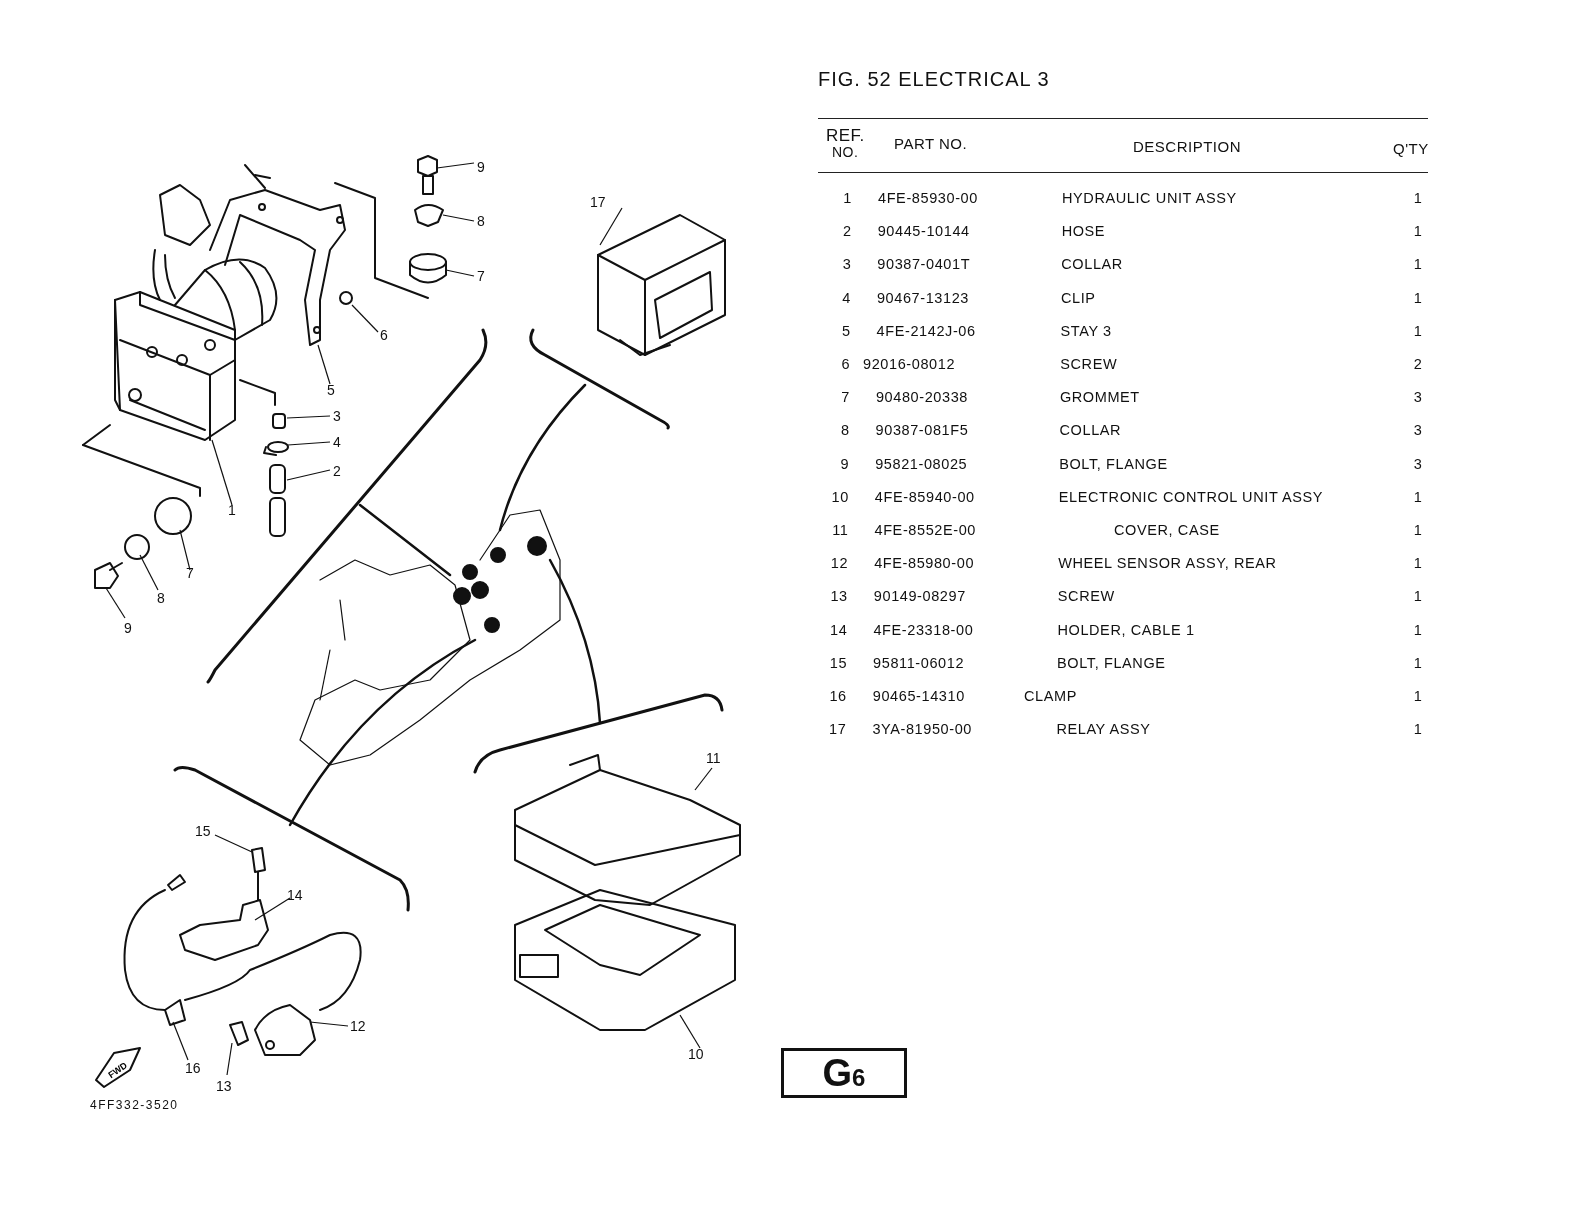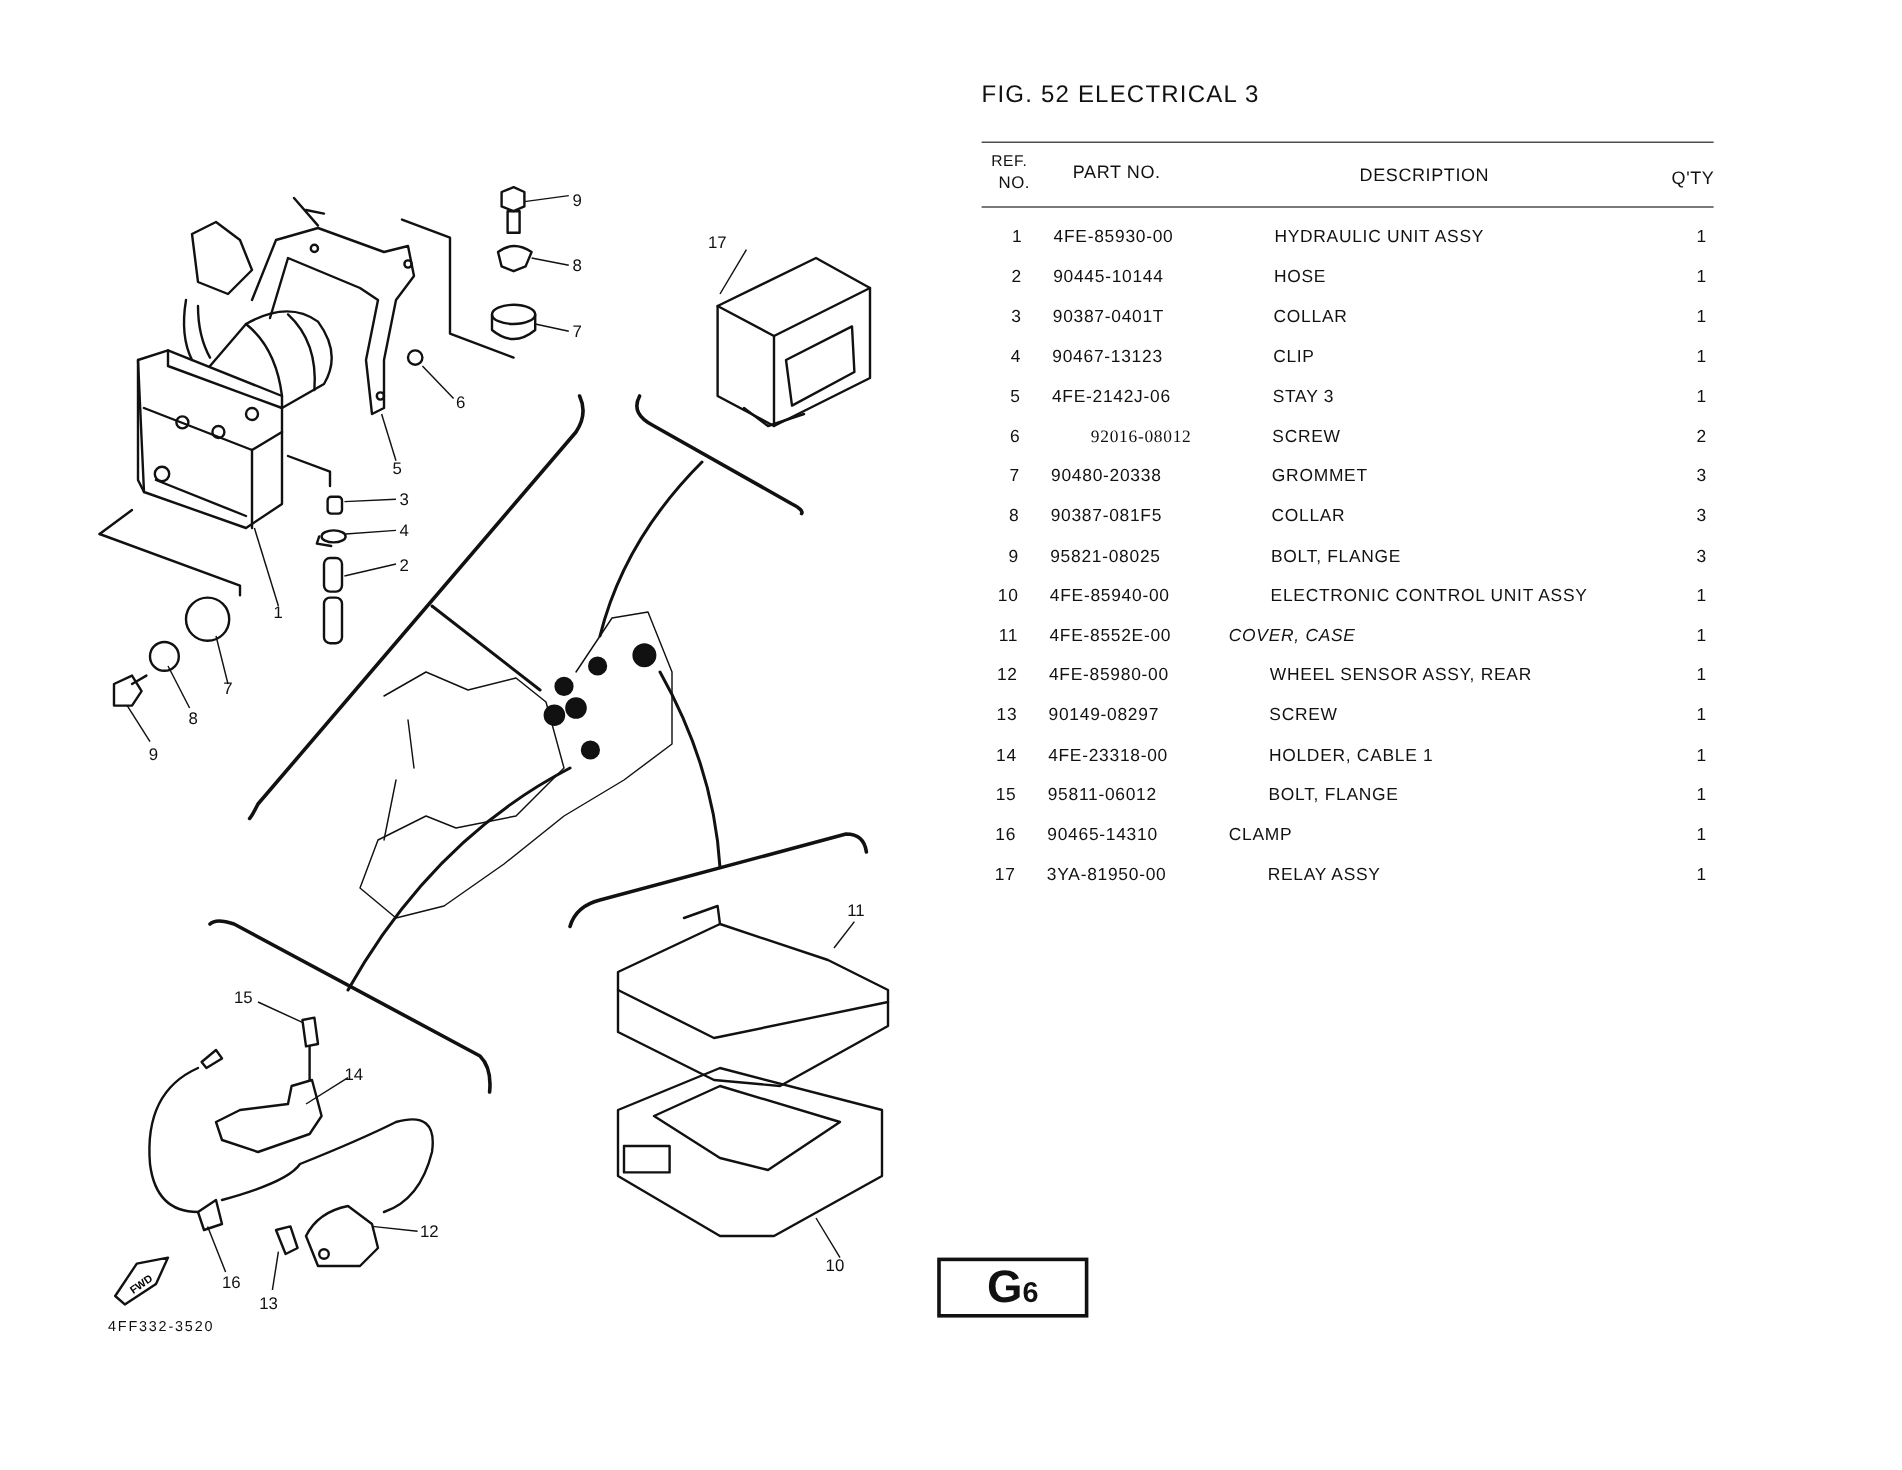--- a/index.html
+++ b/index.html
@@ -189,21 +189,21 @@
     <text x="185" y="1073">16</text>
   </g>
   <text x="108" y="1075" font-size="9" font-weight="bold" transform="rotate(-35 115 1072)" font-family="Liberation Sans, sans-serif">FWD</text>
 </svg>
 
 <div class="drawing-code">4FF332-3520</div>
 
 <div class="fig-title">FIG. 52  ELECTRICAL 3</div>
 
 <div class="rule" style="left:818px; top:118px; width:610px;"></div>
-<div class="hdr" style="left:826px; top:126px; font-size:13px;text-align:right;">REF.</div>
+<div class="hdr" style="left:826px; top:126px; font-size:17px;text-align:right;">REF.</div>
 <div class="hdr" style="left:832px; top:144px; font-size:14px;">NO.</div>
 <div class="hdr" style="left:894px; top:135px;">PART NO.</div>
 <div class="hdr" style="left:1133px; top:138px;">DESCRIPTION</div>
 <div class="hdr" style="left:1393px; top:140px;">Q'TY</div>
 <div class="rule" style="left:818px; top:172px; width:610px;"></div>
 
 <div id="rows">
     <div class="row" style="top: 190px;">
       <span class="c-ref" style="left: 812px;">1</span>
       <span style="left: 878px;">4FE-85930-00</span>
@@ -229,21 +229,21 @@
       <span class="c-qty" style="left: 1408px;">1</span>
     </div>
     <div class="row" style="top: 322.8px;">
       <span class="c-ref" style="left: 810.6px;">5</span>
       <span style="left: 876.6px;">4FE-2142J-06</span>
       <span style="left: 1060.6px;">STAY 3</span>
       <span class="c-qty" style="left: 1408px;">1</span>
     </div>
     <div class="row" style="top: 356px;">
       <span class="c-ref" style="left: 810.25px;">6</span>
-      <span style="left: 909px; font-family: Liberation Serif, serif;">92016-08012</span>
+      <span style="left: 863px;">92016-08012</span>
       <span style="left: 1060.25px;">SCREW</span>
       <span class="c-qty" style="left: 1408px;">2</span>
     </div>
     <div class="row" style="top: 389.2px;">
       <span class="c-ref" style="left: 809.9px;">7</span>
       <span style="left: 875.9px;">90480-20338</span>
       <span style="left: 1059.9px;">GROMMET</span>
       <span class="c-qty" style="left: 1408px;">3</span>
     </div>
     <div class="row" style="top: 422.4px;">
@@ -260,21 +260,21 @@
     </div>
     <div class="row" style="top: 488.8px;">
       <span class="c-ref" style="left: 808.85px;">10</span>
       <span style="left: 874.85px; text-align: center;">4FE-85940-00</span>
       <span style="left: 1058.85px;">ELECTRONIC CONTROL UNIT ASSY</span>
       <span class="c-qty" style="left: 1408px;">1</span>
     </div>
     <div class="row" style="top: 522px;">
       <span class="c-ref" style="left: 808.5px;">11</span>
       <span style="left: 874.5px;">4FE-8552E-00</span>
-      <span style="left: 1024px; font-style: italic;">COVER, CASE</span>
+      <span style="left: 1114px;">COVER, CASE</span>
       <span class="c-qty" style="left: 1408px;">1</span>
     </div>
     <div class="row" style="top: 555.2px;">
       <span class="c-ref" style="left: 808.15px;">12</span>
       <span style="left: 874.15px;">4FE-85980-00</span>
       <span style="left: 1058.15px;">WHEEL SENSOR ASSY, REAR</span>
       <span class="c-qty" style="left: 1408px;">1</span>
     </div>
     <div class="row" style="top: 588.4px;">
       <span class="c-ref" style="left: 807.8px;">13</span>

